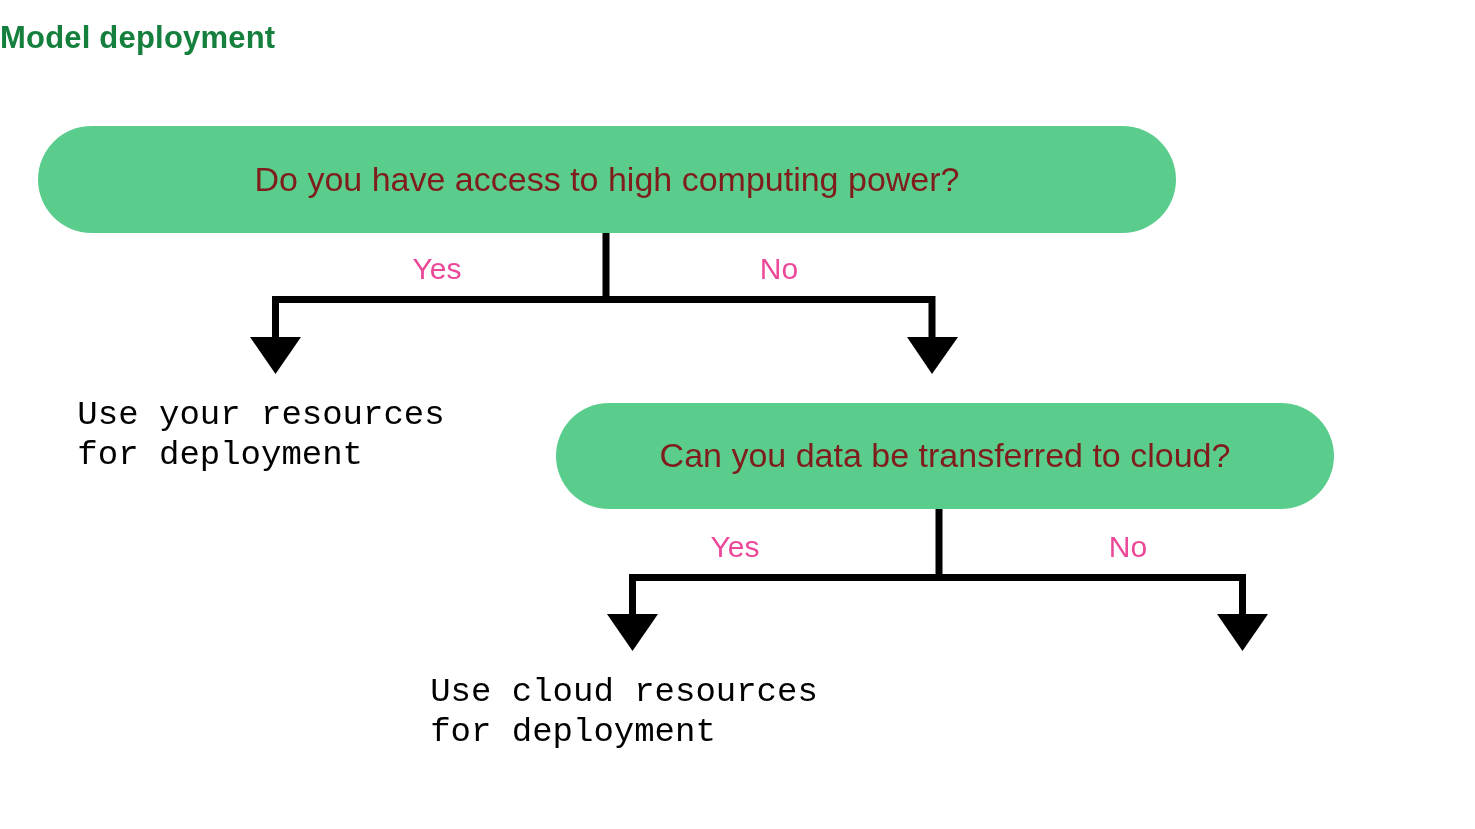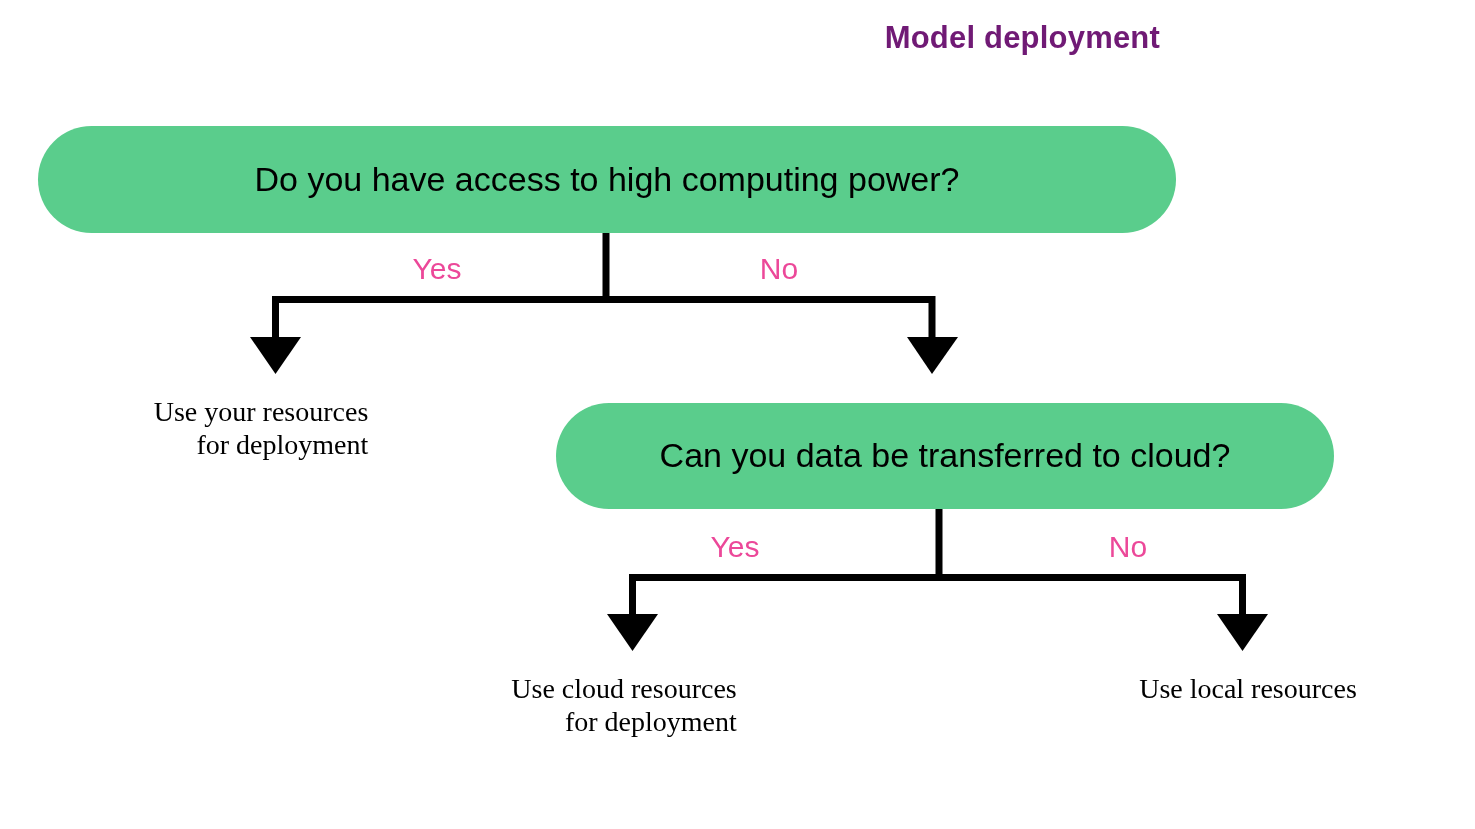--- a/index.html
+++ b/index.html
@@ -19,58 +19,58 @@
     position: relative;
     width: 1475px;
     height: 829px;
     background: #ffffff;
   }
   .chart-title {
     position: absolute;
     left: 0;
     top: 20px;
     width: 1160px;
-    text-align: right;
+    text-align: left;
     font-size: 31px;
     font-weight: bold;
     font-family: "Liberation Sans", sans-serif;
-    color: #701a75;
+    color: #15803d;
     letter-spacing: 0.2px;
   }
   .node-box {
     position: absolute;
     display: flex;
     align-items: center;
     justify-content: center;
     background: #5acd8c;
     border-radius: 999px;
     box-sizing: border-box;
   }
   .node-box .node-label {
     font-size: 34px;
     font-family: "Liberation Sans", sans-serif;
-    color: #000000;
+    color: #7f1d1d;
     line-height: 1.1;
     white-space: nowrap;
   }
   .edge-label {
     position: absolute;
     font-size: 30px;
     font-family: "Liberation Sans", sans-serif;
     color: #ec4899;
     text-align: center;
     white-space: nowrap;
     transform: translateX(-50%);
   }
   .leaf-label {
     position: absolute;
-    font-size: 28px;
-    font-family: Liberation Serif, serif;
+    font-size: 34px;
+    font-family: Liberation Mono, monospace;
     color: #000000;
-    text-align: right;
+    text-align: left;
     line-height: 1.18;
     transform: translateX(-50%);
     white-space: nowrap;
   }
   .leaf-label .leaf-line {
     display: block;
   }
   svg.connector-layer {
     position: absolute;
     left: 0;
@@ -144,16 +144,15 @@
   <div class="edge-label" style="left:735px; top:530px;">Yes</div>
 
   <div class="edge-label" style="left:1128px; top:530px;">No</div>
 
   <div class="leaf-label" style="left:624px; top:672px;">
     <span class="leaf-line">Use cloud resources</span>
     <span class="leaf-line">for deployment</span>
   </div>
 
   <div class="leaf-label" style="left:1248px; top:672px;">
-    <span class="leaf-line">Use local resources</span>
   </div>
 
 </div>
 
 </body></html>

